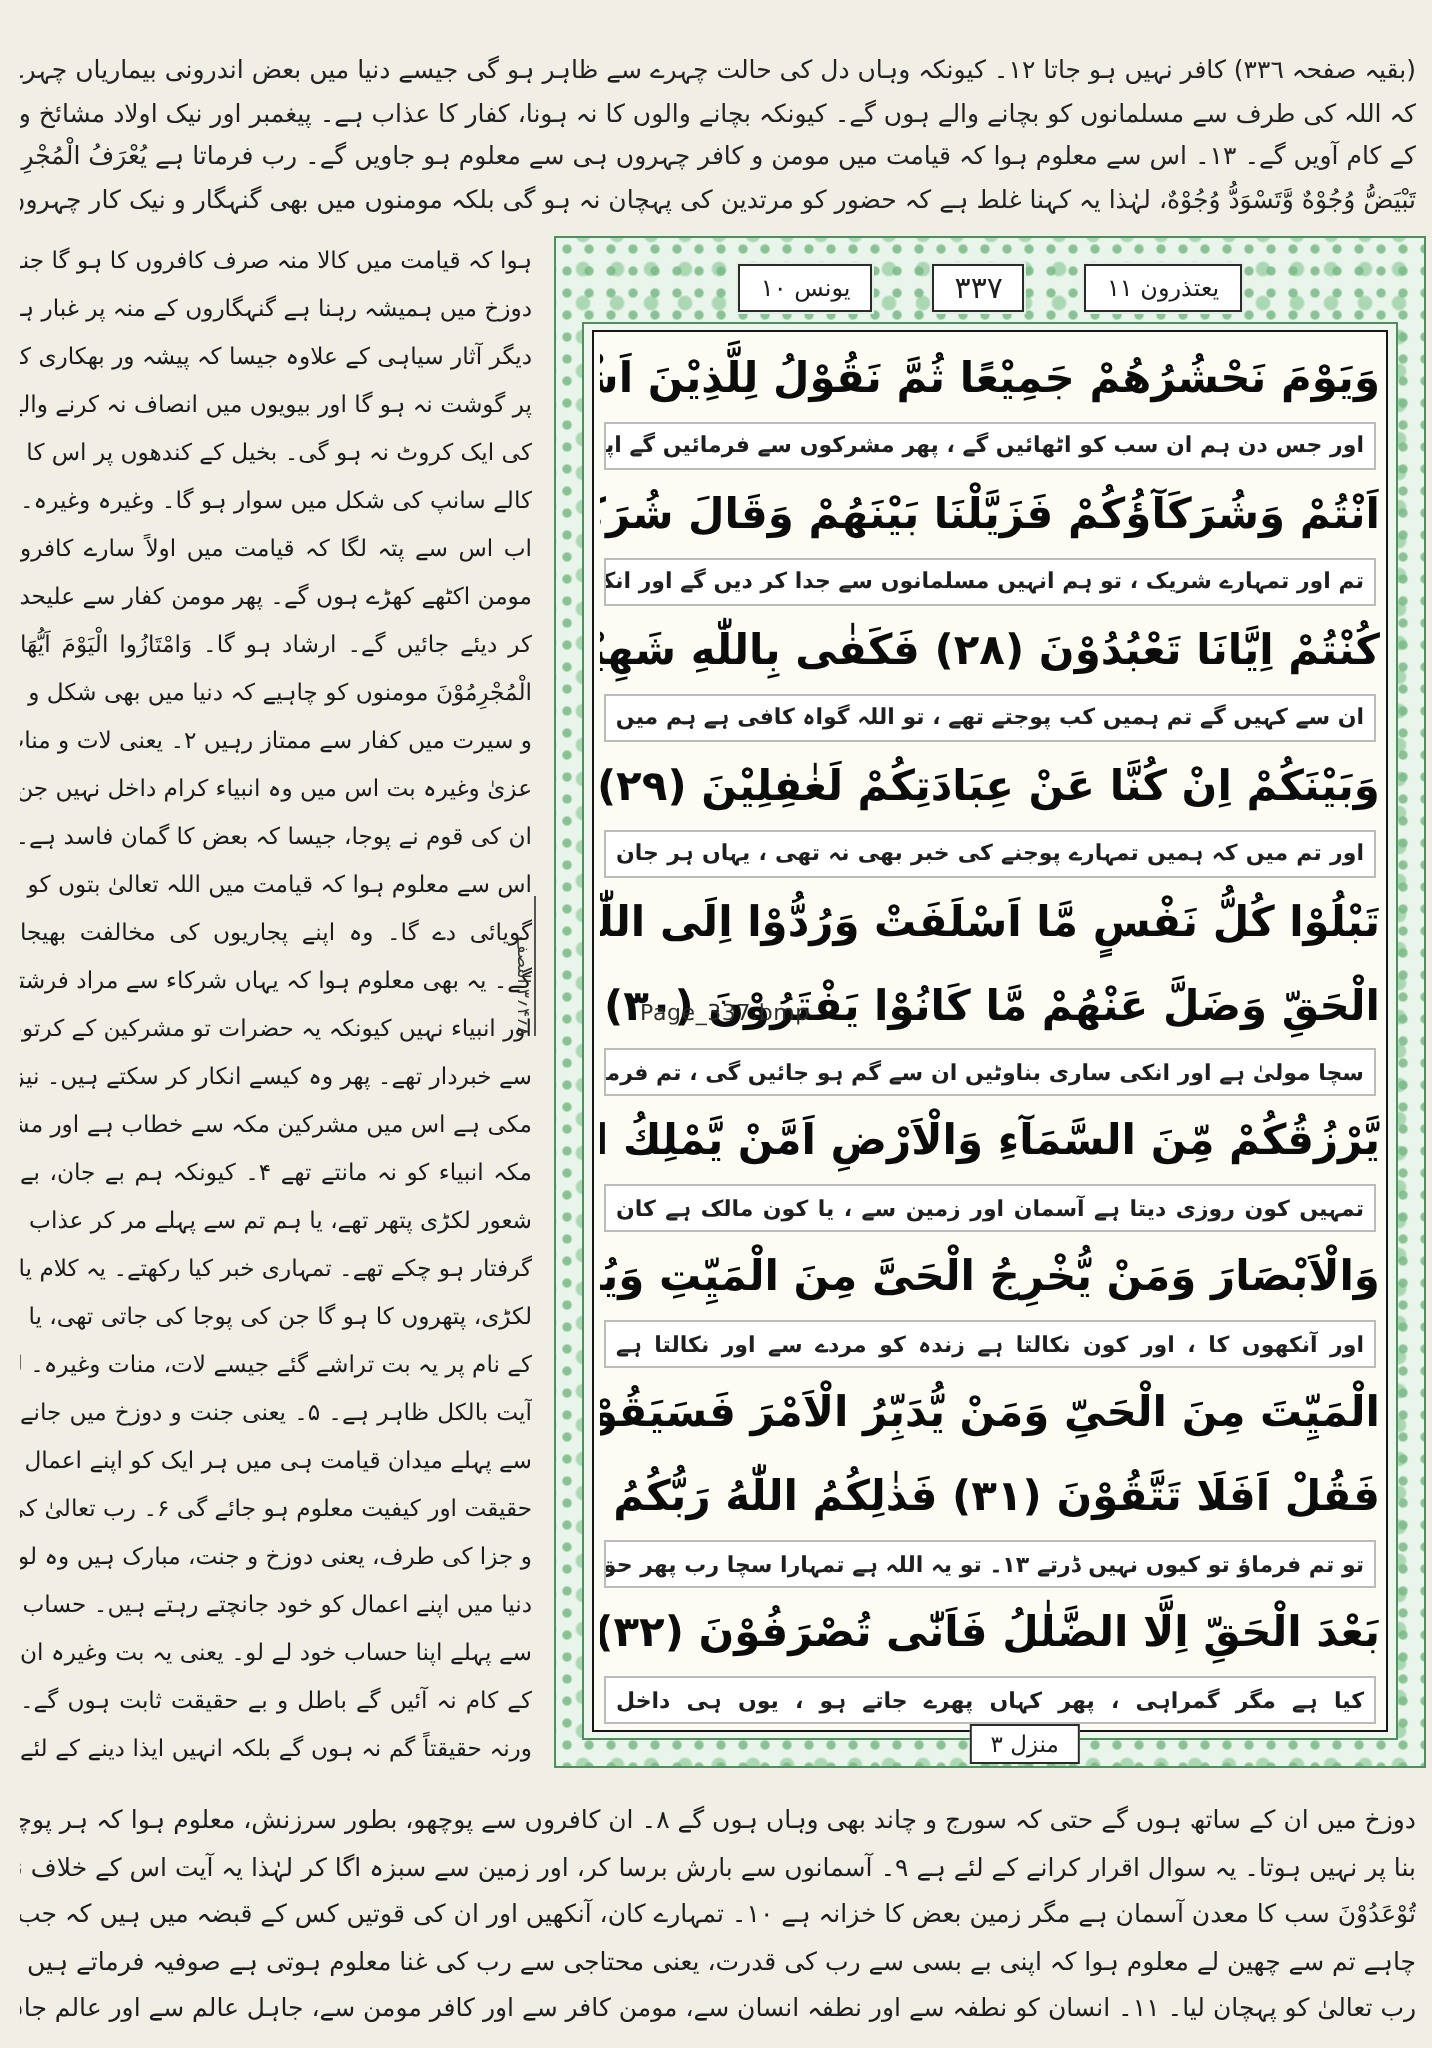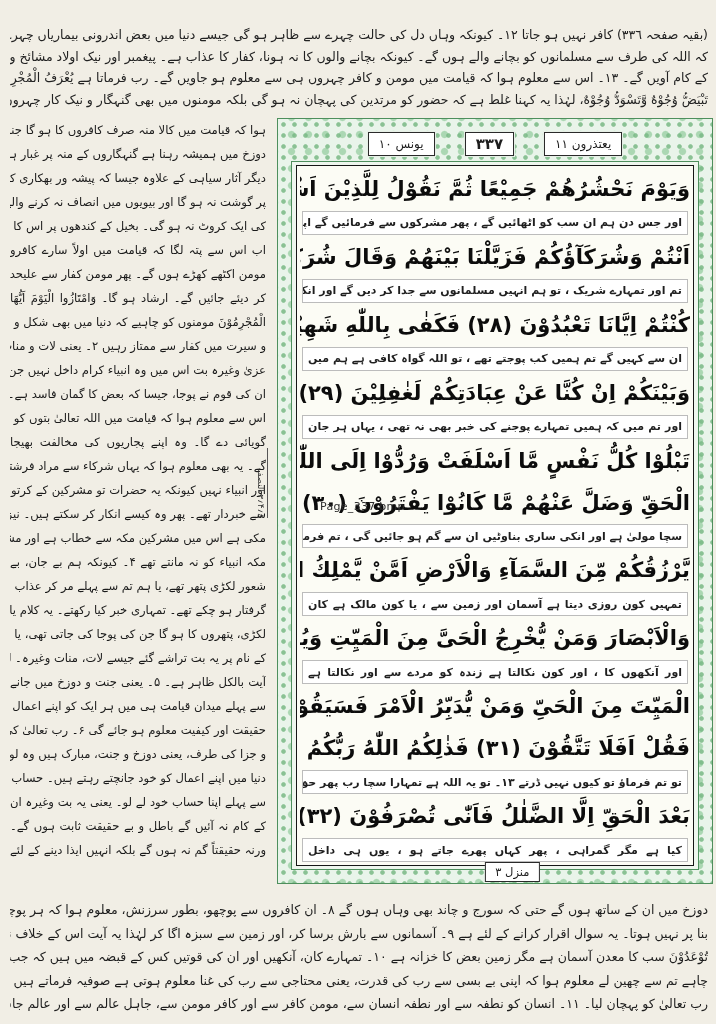--- a/index.html
+++ b/index.html
@@ -45,21 +45,21 @@
   }
   .frame-header{
     height:26px;display:flex;direction:ltr;justify-content:center;gap:30px;
     margin-bottom:3px;flex:none;
   }
   .hbox{
     background:#fff;border:1px solid #2a2a2a;padding:0 10px;height:22px;
     display:flex;align-items:center;justify-content:center;direction:rtl;
     font-size:12px;white-space:nowrap;box-shadow:0 0 0 1px #e6efe6;
   }
-  .hbox.num{font-weight:bold;font-size:15px;letter-spacing:1px;}
+  .hbox.num{font-weight:normal;font-size:15px;letter-spacing:1px;}
   .content-box{
     flex:1;display:flex;flex-direction:column;box-sizing:border-box;min-height:0;
     border:1.5px solid #161616;background:#fcfcf5;padding:2px 3px;
   }
   .ar{
     flex:1.9;display:flex;align-items:center;direction:rtl;min-height:0;overflow:hidden;
     font-weight:bold;font-size:21px;color:#0c0c0c;
   }
   .ar span{width:100%;white-space:nowrap;text-align:justify;text-align-last:justify;}
   .ur{
@@ -93,20 +93,21 @@
   <div class="tline">کے کام آویں گے۔ ۱۳۔ اس سے معلوم ہوا کہ قیامت میں مومن و کافر چہروں ہی سے معلوم ہو جاویں گے۔ رب فرماتا ہے یُعْرَفُ الْمُجْرِمُوْنَ بِسِیْمٰهُمْ اور فرماتا ہے</div>
   <div class="tline">تَبْیَضُّ وُجُوْهٌ وَّتَسْوَدُّ وُجُوْهٌ، لہٰذا یہ کہنا غلط ہے کہ حضور کو مرتدین کی پہچان نہ ہو گی بلکہ مومنوں میں بھی گنہگار و نیک کار چہروں سے ممتاز ہوں گے ۱۵۔ اس سے معلوم</div>
 </div>
 
 <div class="left-col">
   <div class="cline">ہوا کہ قیامت میں کالا منہ صرف کافروں کا ہو گا جنہیں</div>
   <div class="cline">دوزخ میں ہمیشہ رہنا ہے گنہگاروں کے منہ پر غبار ہو گا اور</div>
   <div class="cline">دیگر آثار سیاہی کے علاوہ جیسا کہ پیشہ ور بھکاری کے منہ</div>
   <div class="cline">پر گوشت نہ ہو گا اور بیویوں میں انصاف نہ کرنے والے</div>
   <div class="cline">کی ایک کروٹ نہ ہو گی۔ بخیل کے کندھوں پر اس کا مال</div>
+  <div class="cline">کالے سانپ کی شکل میں سوار ہو گا۔ وغیرہ وغیرہ۔</div>
   <div class="cline">اب اس سے پتہ لگا کہ قیامت میں اولاً سارے کافرو</div>
   <div class="cline">مومن اکٹھے کھڑے ہوں گے۔ پھر مومن کفار سے علیحدہ</div>
   <div class="cline">کر دیئے جائیں گے۔ ارشاد ہو گا۔ وَامْتَازُوا الْیَوْمَ اَیُّهَا</div>
   <div class="cline">الْمُجْرِمُوْنَ مومنوں کو چاہیے کہ دنیا میں بھی شکل و صورت</div>
   <div class="cline">و سیرت میں کفار سے ممتاز رہیں ۲۔ یعنی لات و منات و</div>
   <div class="cline">عزیٰ وغیرہ بت اس میں وہ انبیاء کرام داخل نہیں جن کو</div>
   <div class="cline">ان کی قوم نے پوجا، جیسا کہ بعض کا گمان فاسد ہے۔ ۳۔</div>
   <div class="cline">اس سے معلوم ہوا کہ قیامت میں اللہ تعالیٰ بتوں کو قوت</div>
   <div class="cline">گویائی دے گا۔ وہ اپنے پجاریوں کی مخالفت بھیجا</div>
   <div class="cline">گے۔ یہ بھی معلوم ہوا کہ یہاں شرکاء سے مراد فرشتے</div>

